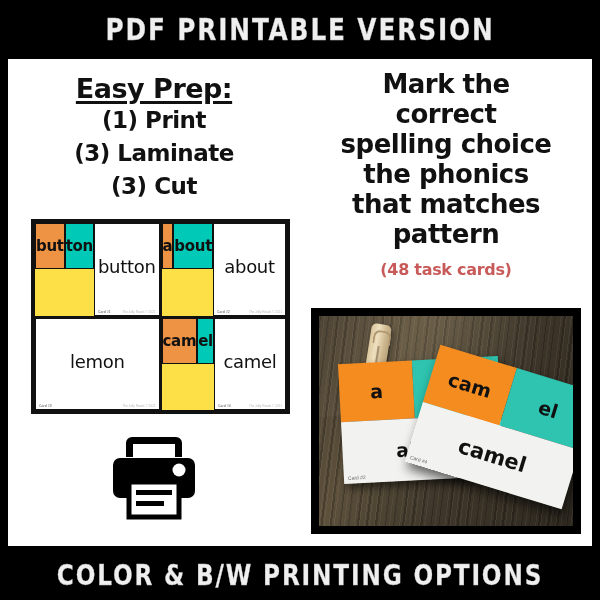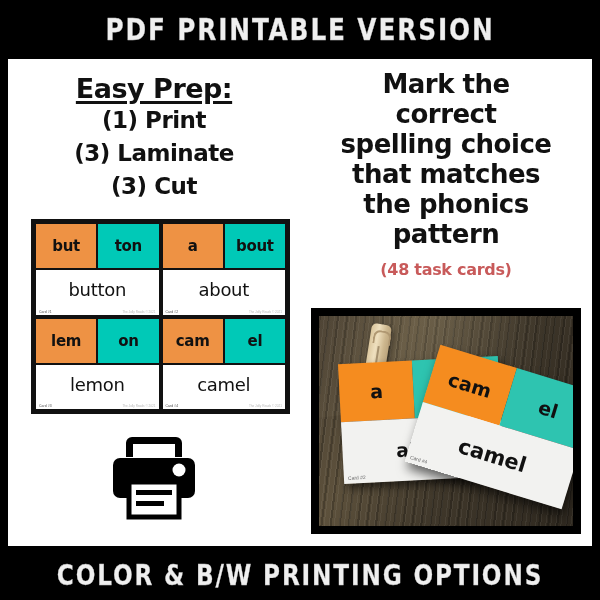--- a/index.html
+++ b/index.html
@@ -57,23 +57,23 @@
     width:100%;height:100%;
     border:3px solid #111;
     box-sizing:border-box;
     display:grid;
     grid-template-columns:1fr 1fr;
     grid-template-rows:1fr 1fr;
     background:#111;
     gap:0;
   }
   .card{
-    position:relative;background:#86efac;
+    position:relative;background:#fde047;
     border:1.5px solid #111;box-sizing:border-box;
-    display:flex;flex-direction:column;
+    display:flex;
   }
   .card-top{display:flex;height:50%;}
   .half{
     flex:1;display:flex;align-items:center;justify-content:center;
     border:1.5px solid #111;box-sizing:border-box;
     font-family:"DejaVu Sans",sans-serif;font-weight:700;
     font-size:15px;color:#111;letter-spacing:-0.3px;
   }
   .half.orange{background:#ee9244;}
   .half.teal{background:#00c9b7;}
@@ -219,24 +219,20 @@
               <div class="half teal">bout</div>
             </div>
             <div class="card-bottom">
               <span class="word">about</span>
               <span class="card-id">Card #2</span>
               <span class="card-credit">The Jolly Reads © 2021</span>
             </div>
           </div>
 
           <div class="card">
-            <div class="card-top">
-              <div class="half orange">lem</div>
-              <div class="half teal">on</div>
-            </div>
             <div class="card-bottom">
               <span class="word">lemon</span>
               <span class="card-id">Card #3</span>
               <span class="card-credit">The Jolly Reads © 2021</span>
             </div>
           </div>
 
           <div class="card">
             <div class="card-top">
               <div class="half orange">cam</div>
@@ -268,22 +264,22 @@
       </div>
 
     </div>
 
     <div class="col-right">
 
       <div class="head right-head">
         <div>Mark the</div>
         <div>correct</div>
         <div>spelling choice</div>
+        <div>the phonics</div>
         <div>that matches</div>
-        <div>the phonics</div>
         <div>pattern</div>
       </div>
 
       <div class="head task-count" id="task-count" style="color: rgb(200, 90, 90);">(48 task cards)</div>
 
       <div class="photo-frame">
         <div class="photo">
           <div class="sheen"></div>
 
           <div class="clip"></div>

